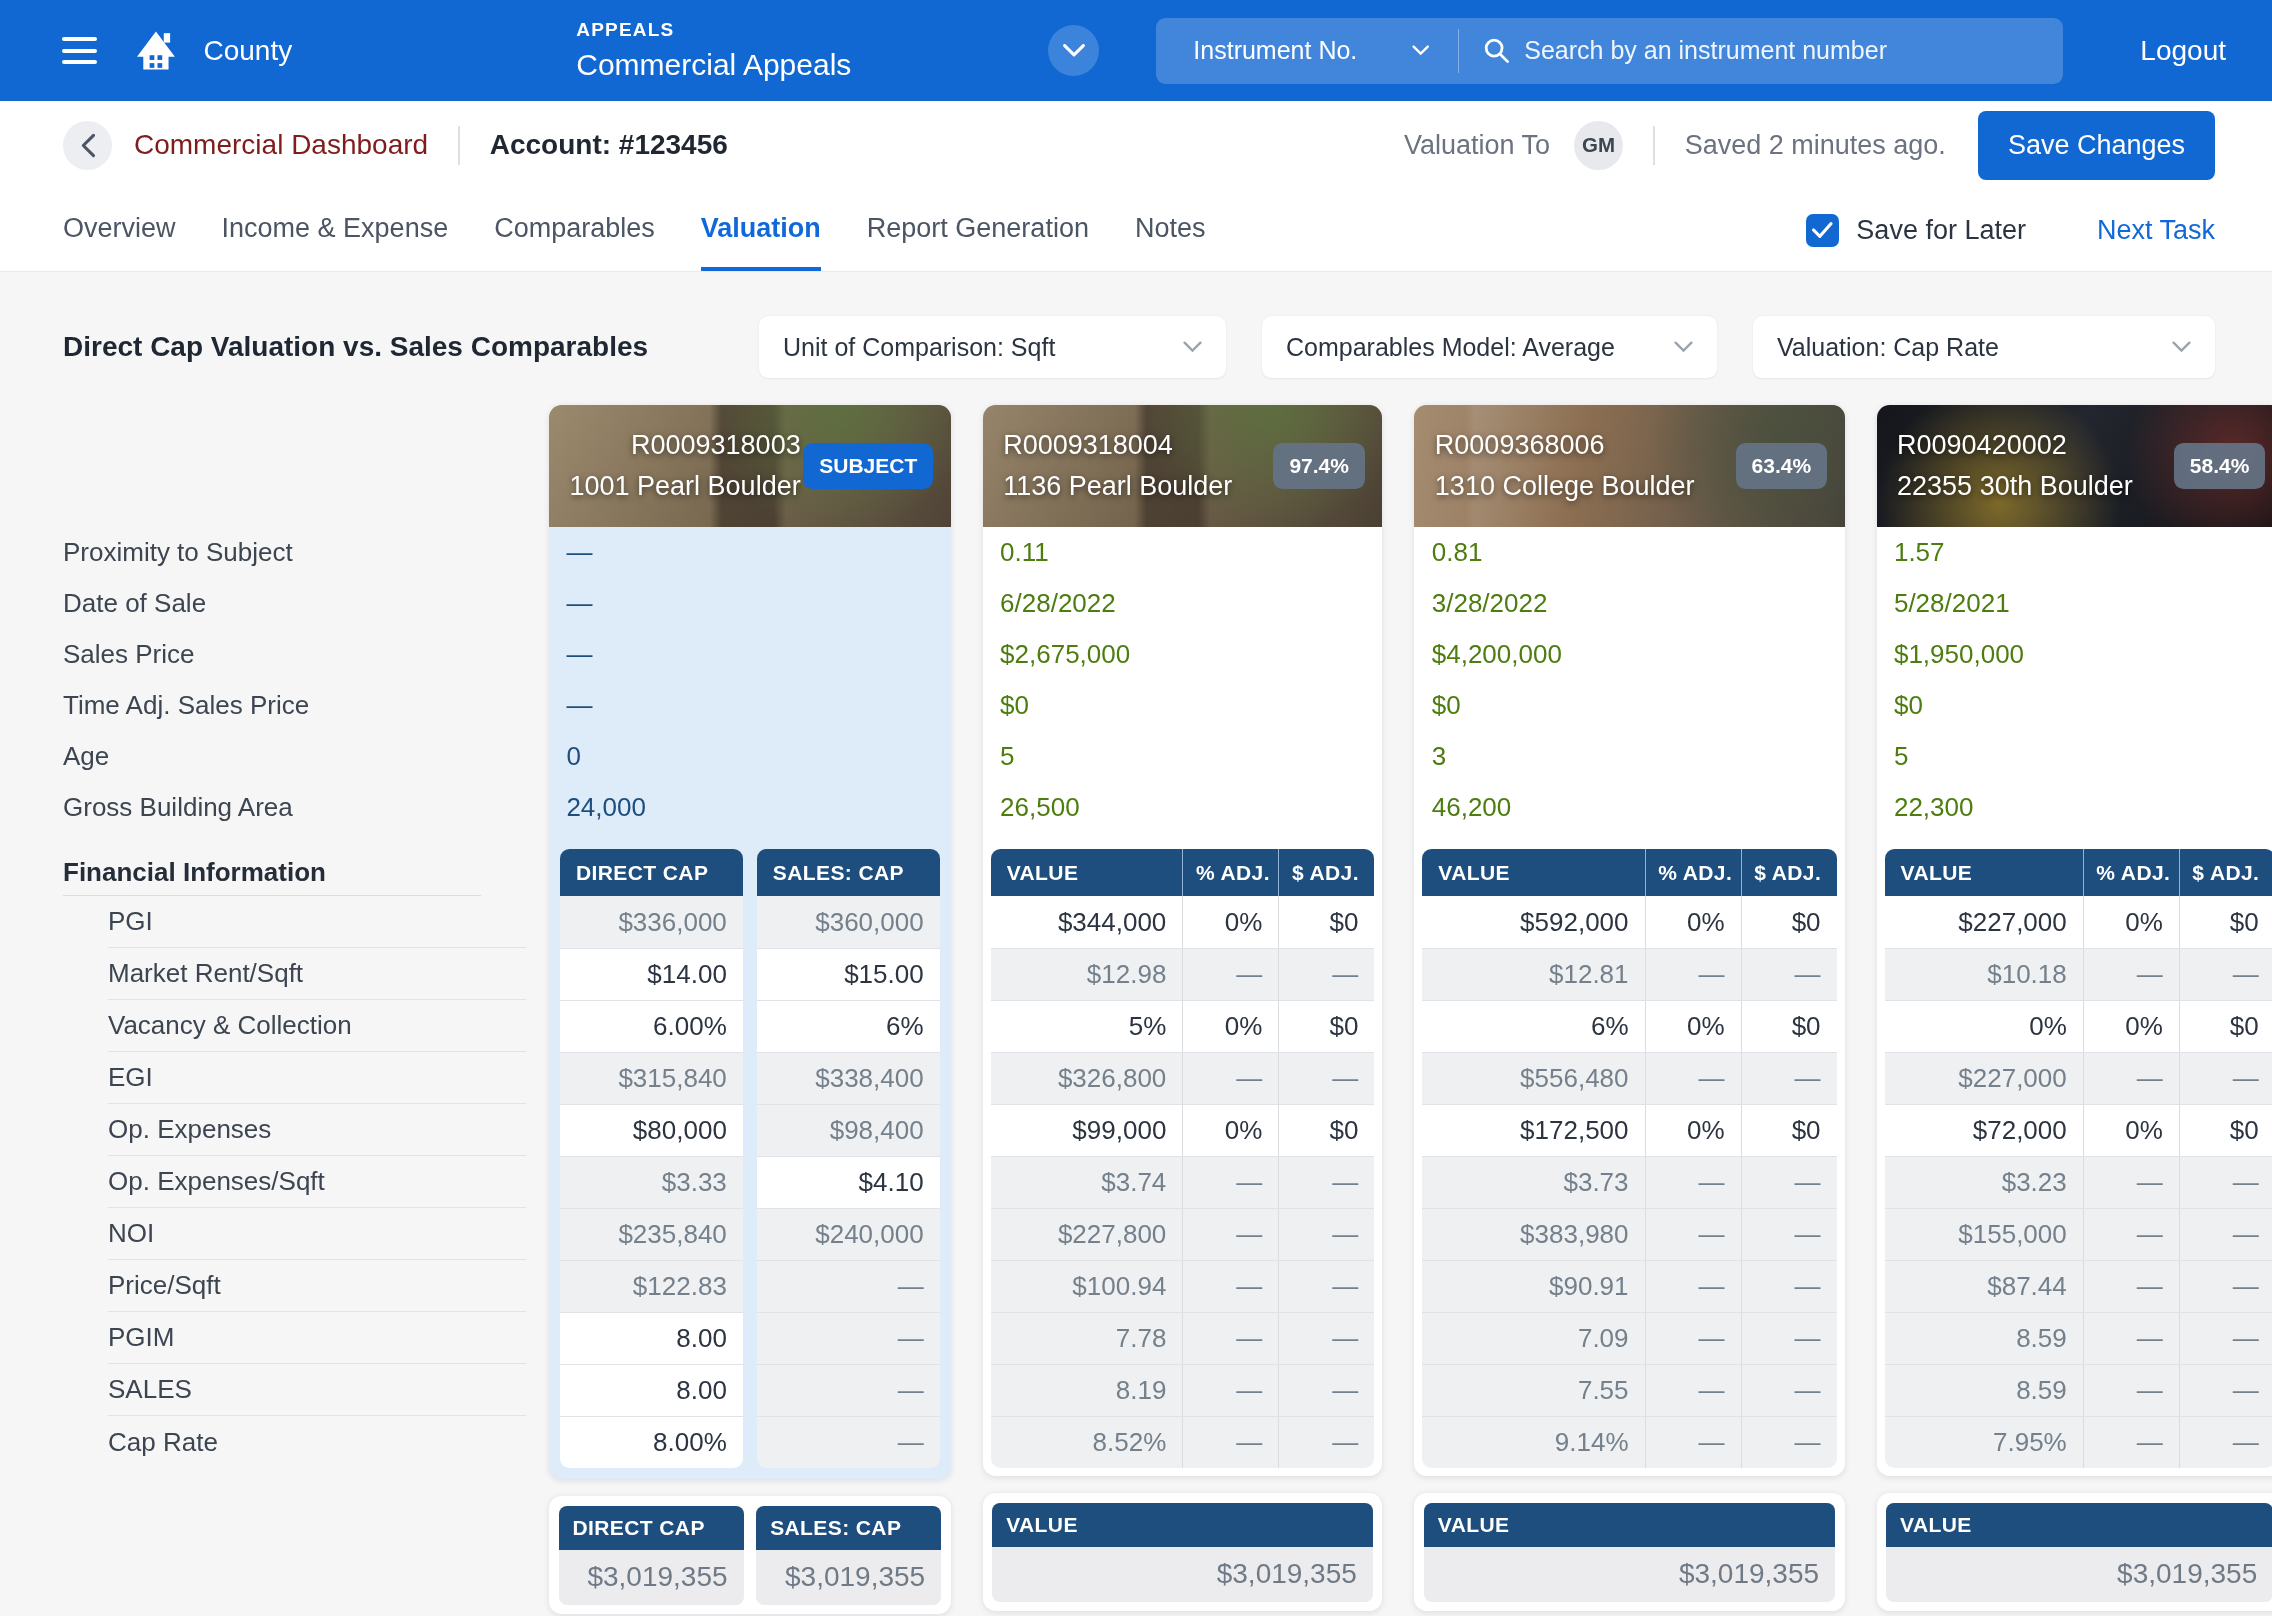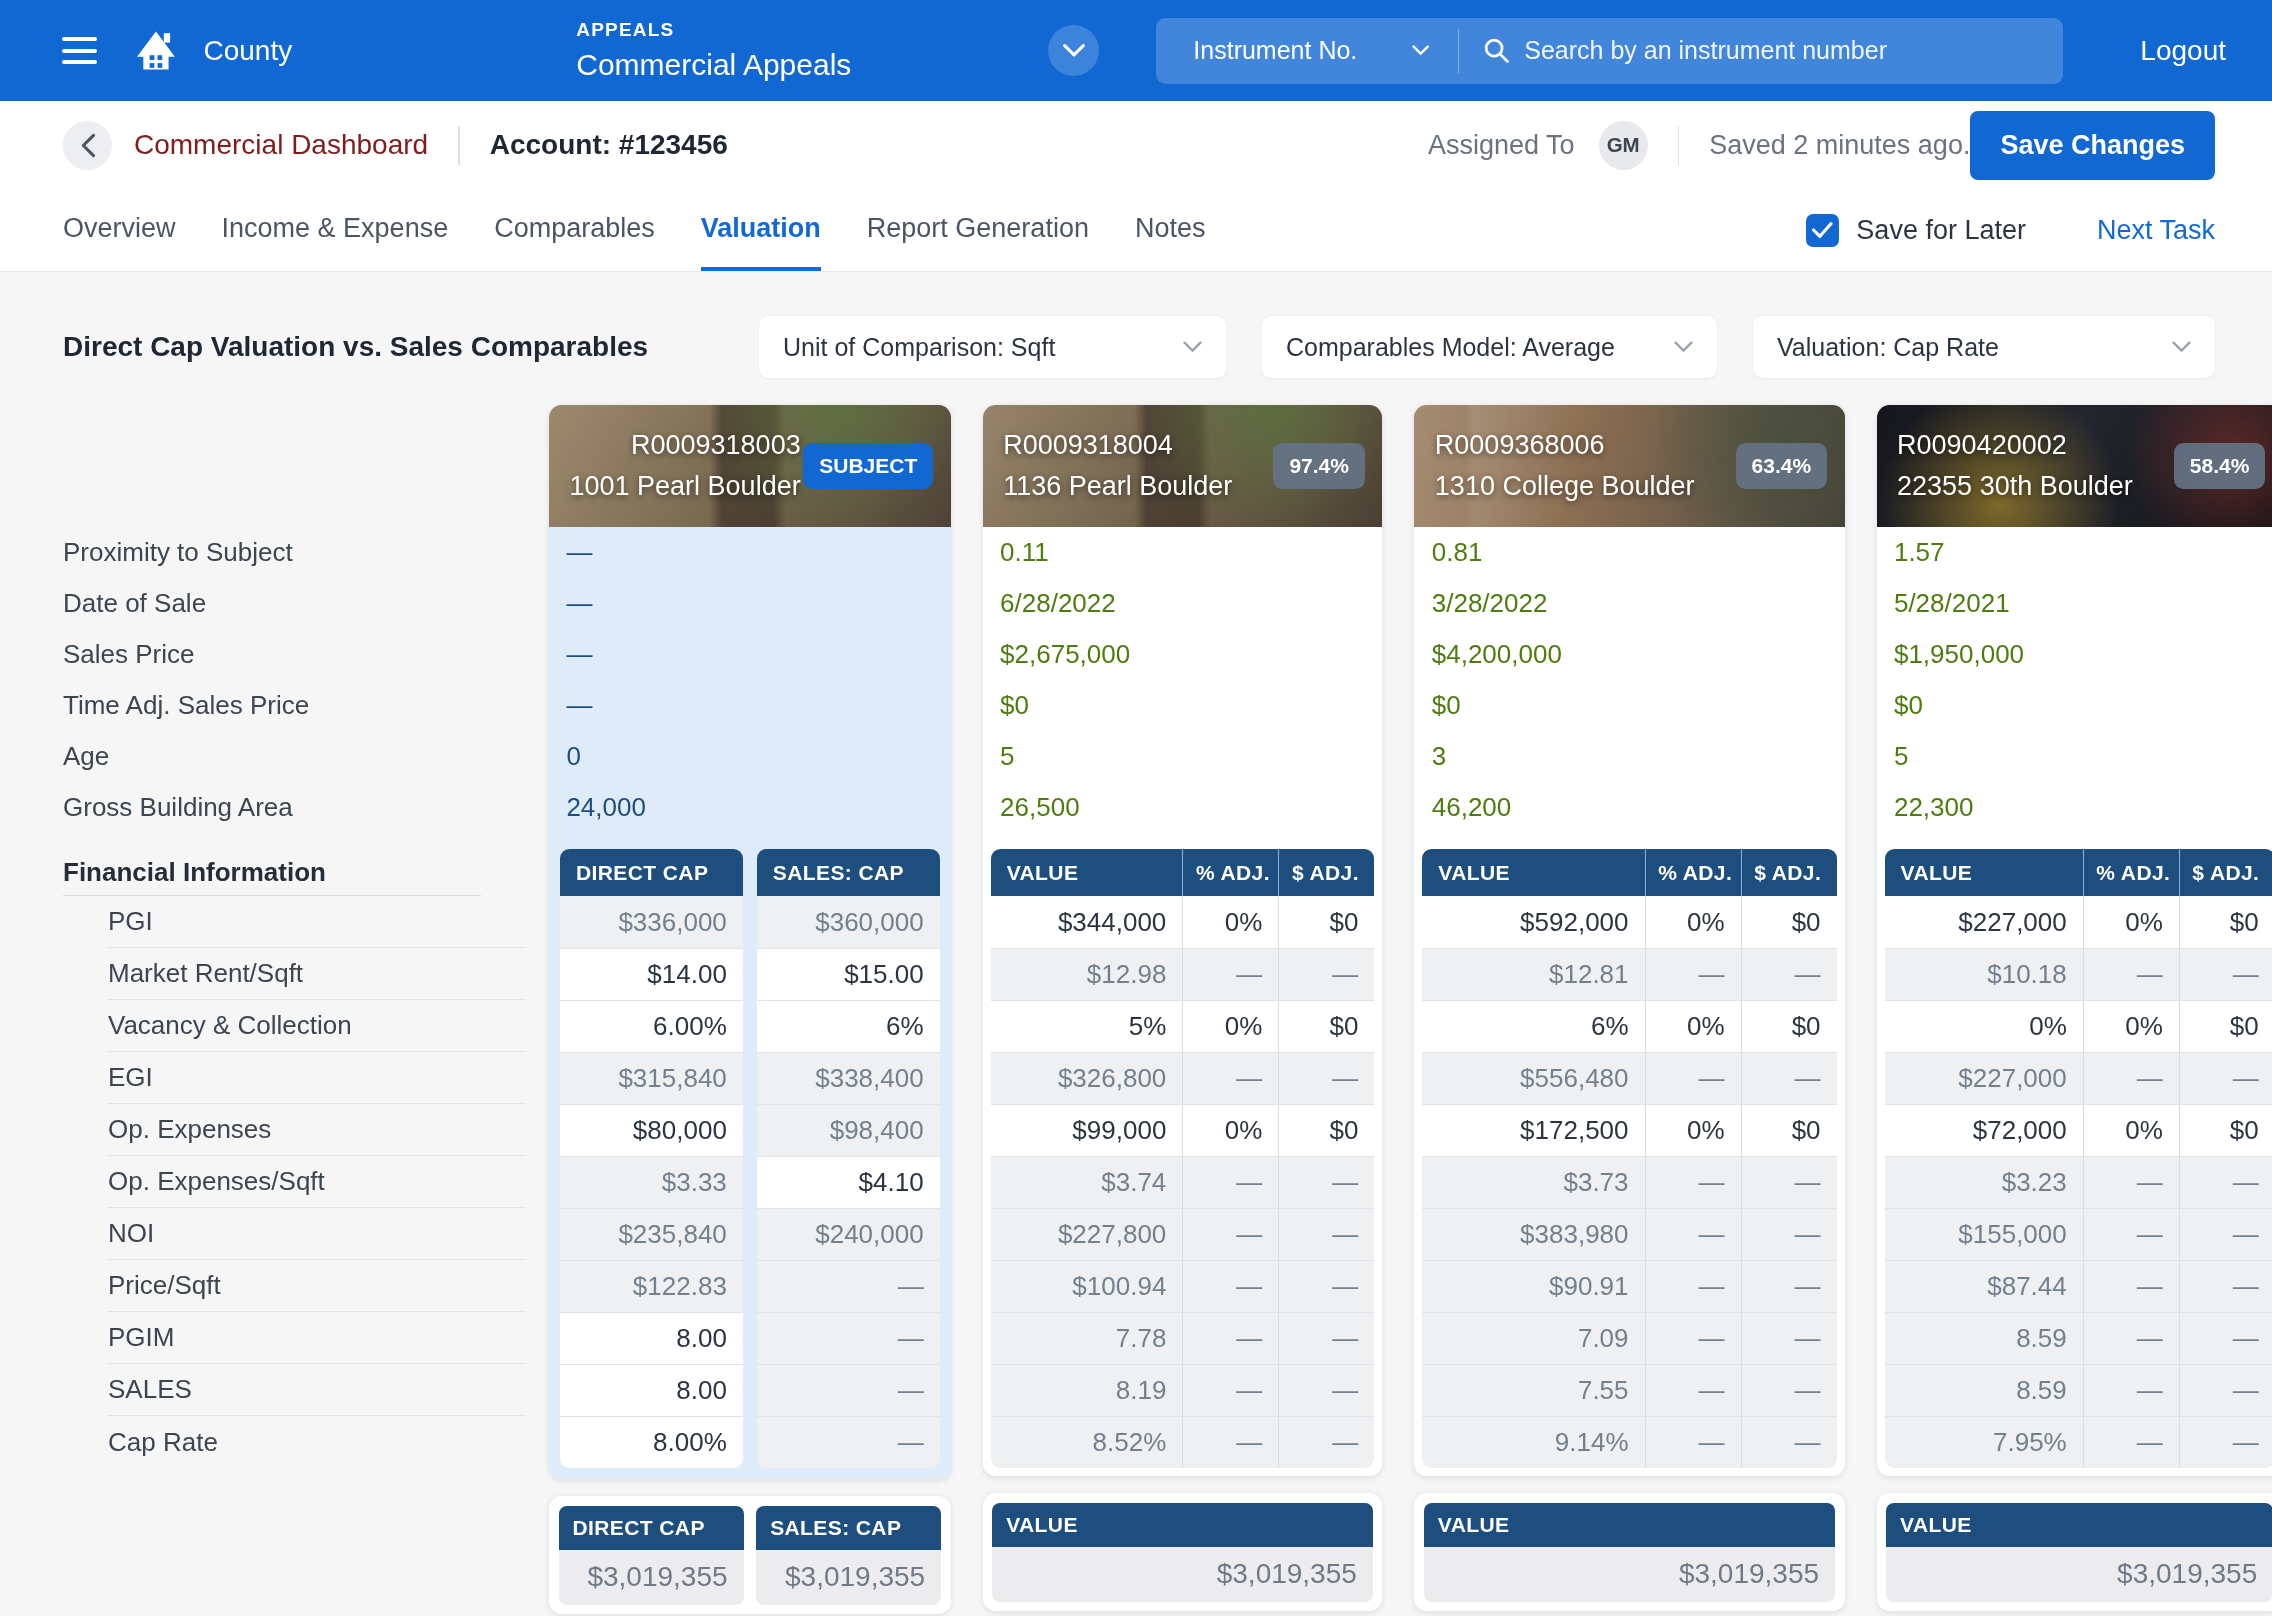--- a/index.html
+++ b/index.html
@@ -25,21 +25,21 @@
   
   .header2 { height:88px; background:#fff; display:flex; align-items:center; padding:0 58px 0 63px; }
   .backbtn { width:49px; height:49px; border-radius:50%; background:#eceef1; display:flex; align-items:center; justify-content:center; cursor:pointer; }
   .crumb { color:#7f1d1d; font-size:28px; margin-left:22px; }
   .vdiv { width:1.6px; height:39px; background:#dcdfe4; margin:0 30px; }
   .account { color:#1f2733; font-size:28px; font-weight:700; }
   .h2right { margin-left:auto; display:flex; align-items:center; }
   .assigned { color:#6b7280; font-size:27px; }
   .avatar { width:49px; height:49px; border-radius:50%; background:#e7e9ec; color:#3c4550; font-size:20.5px; font-weight:700; display:flex; align-items:center; justify-content:center; margin-left:24px; }
   .saved { color:#6b7280; font-size:27px; }
-  .savebtn { background:#1268d3; color:#fff; border:none; font-size:27px; font-weight:700; font-family:"Liberation Sans",sans-serif; padding:19px 30px; border-radius:8px; cursor:pointer; }
+  .savebtn { margin-left:32px; background:#1268d3; color:#fff; border:none; font-size:27px; font-weight:400; font-family:"Liberation Sans",sans-serif; padding:19px 30px; border-radius:8px; cursor:pointer; }
 
   
   .tabsrow { height:83px; background:#fff; border-bottom:1.6px solid #e7e9ec; display:flex; align-items:stretch; padding:0 58px 0 63px; }
   .tab { display:flex; align-items:center; font-size:27px; color:#4b5563; margin-right:46px; cursor:pointer; border-bottom:4px solid transparent; }
   .tab.active { color:#1168d8; font-weight:600; border-bottom-color:#1168d8; }
   .tabs-right { margin-left:auto; display:flex; align-items:center; }
   .checkbox { width:33px; height:33px; background:#1268d3; border-radius:7px; display:flex; align-items:center; justify-content:center; cursor:pointer; }
   .cb-label { font-size:27px; color:#2b3440; margin:0 71px 0 17.4px; }
   .nexttask { color:#1168d8; font-size:27px; font-weight:500; cursor:pointer; }
 
@@ -146,21 +146,21 @@
 <div class="header2">
   <div class="backbtn">
     <svg width="16" height="25" viewBox="0 0 20 32">
         <path d="M17 3 L4 16 L17 29" stroke="#4b5563" stroke-width="4" fill="none" stroke-linecap="round" stroke-linejoin="round"></path>
       </svg>
   </div>
   <div class="crumb">Commercial Dashboard</div>
   <div class="vdiv"></div>
   <div class="account">Account: #123456</div>
   <div class="h2right">
-    <div class="assigned">Assigned To</div>
+    <div class="assigned">Valuation To</div>
     <div class="avatar">GM</div>
     <div class="vdiv"></div>
     <div class="saved">Saved 2 minutes ago.</div>
     <button class="savebtn">Save Changes</button>
   </div>
 </div>
 
 <div class="tabsrow">
   <div class="tab">Overview</div>
   <div class="tab">Income &amp; Expense</div>

